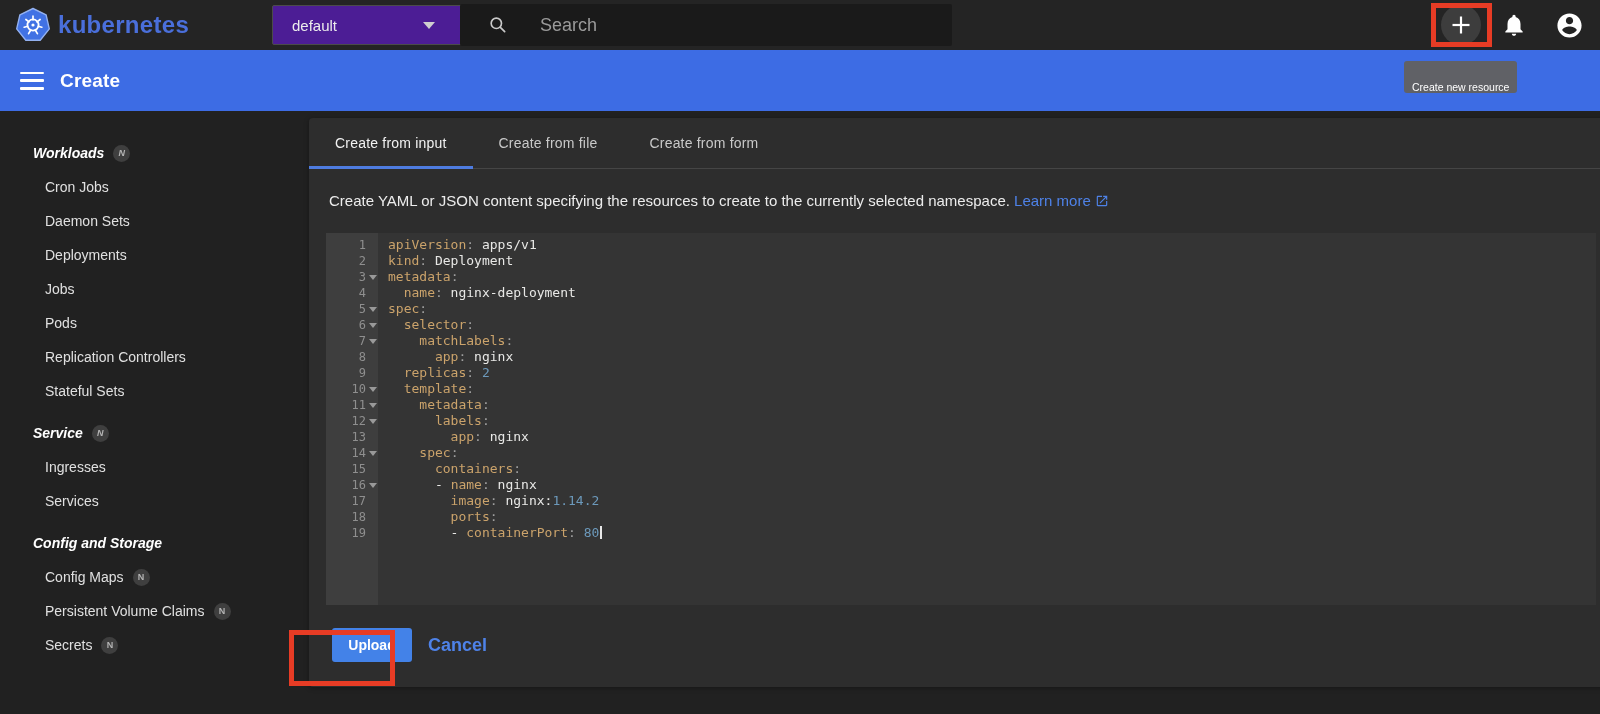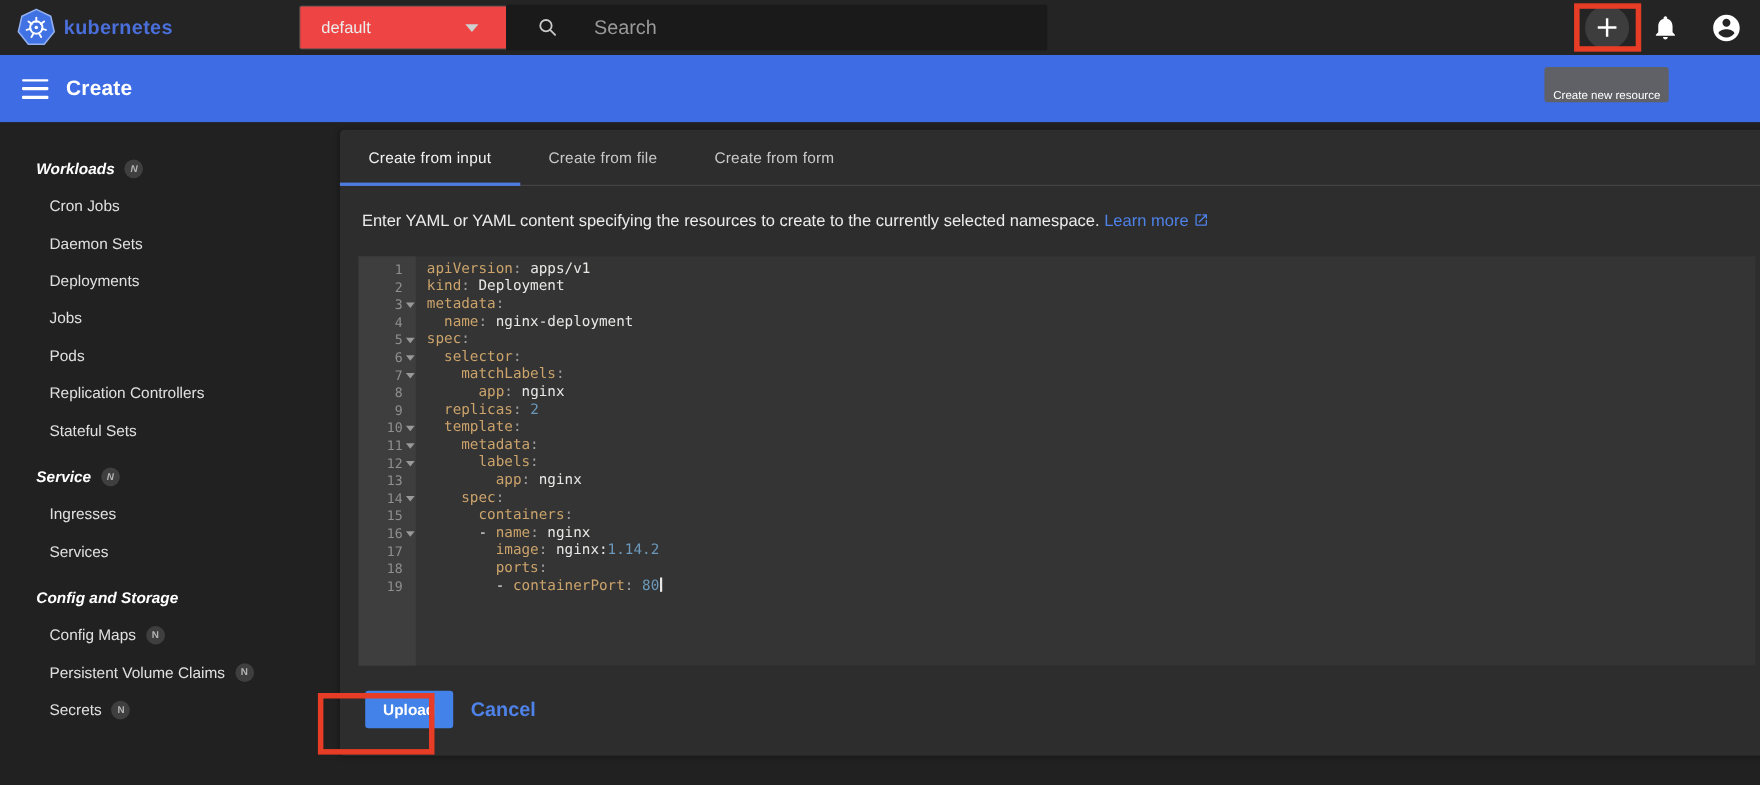--- a/index.html
+++ b/index.html
@@ -4,23 +4,23 @@
 <style>
   * { margin:0; padding:0; box-sizing:border-box; }
   html,body { background:#151515; }
   body { font-family:"Liberation Sans", sans-serif; }
   .stage { position:relative; width:1600px; height:714px; overflow:hidden; background:#212121; }
 
   
   .topbar { position:absolute; left:0; top:0; width:1600px; height:50px; background:#242424; }
   .logo { position:absolute; left:15px; top:7px; width:36px; height:36px; }
   .brand { position:absolute; left:58px; top:0; height:50px; line-height:50px;
-           font-size:18px; font-weight:bold; letter-spacing:.3px; color:var(--brand-text,#4a6fdb); }
+           font-size:24px; font-weight:bold; letter-spacing:.3px; color:var(--brand-text,#4a6fdb); }
   .ns-select { position:absolute; left:272px; top:5px; width:196px; height:40px;
-               border:1px solid #4b4b4b; border-radius:2px; background:#ef4444;
+               border:1px solid #4b4b4b; border-radius:2px; background:#4c1d95;
                display:flex; align-items:center; cursor:pointer; }
   .ns-value { margin-left:19px; font-size:15px; color:#ececec; }
   .ns-caret { position:absolute; right:32px; width:0; height:0;
               border-left:6px solid transparent; border-right:6px solid transparent;
               border-top:7px solid #cfcfcf; }
   .search-box { position:absolute; left:460px; top:4px; width:492px; height:42px;
                 background:#1a1a1a; border-radius:2px; display:flex; align-items:center; }
   .search-icon { margin-left:28px; width:20px; height:20px; flex:none; }
   .search-input { margin-left:32px; flex:1; background:transparent; border:none; outline:none;
                   font-size:18px; color:#e0e0e0; font-family:"Liberation Sans",sans-serif; }
@@ -229,21 +229,21 @@
       </div>
       <div class="tab">
         <span>Create from file</span>
       </div>
       <div class="tab">
         <span>Create from form</span>
       </div>
     </div>
 
     <div class="instruction">
-      <span>Enter YAML or YAML content specifying the resources to create to the currently selected namespace.</span>
+      <span>Create YAML or JSON content specifying the resources to create to the currently selected namespace.</span>
       <span class="learn-link">Learn more</span><svg class="ext-icon" width="14" height="14" viewBox="0 0 24 24">
         <path fill="#4e82e8" d="M19 19H5V5h7V3H5c-1.11 0-2 .9-2 2v14c0 1.1.89 2 2 2h14c1.1 0 2-.9 2-2v-7h-2v7zM14 3v2h3.59l-9.83 9.83 1.41 1.41L19 6.41V10h2V3h-7z"></path>
       </svg>
     </div>
 
     <div class="editor">
       <div class="gutter-strip"></div>
       <div class="ed-lines">
           <div class="ed-line">
             <span class="ed-gut">

